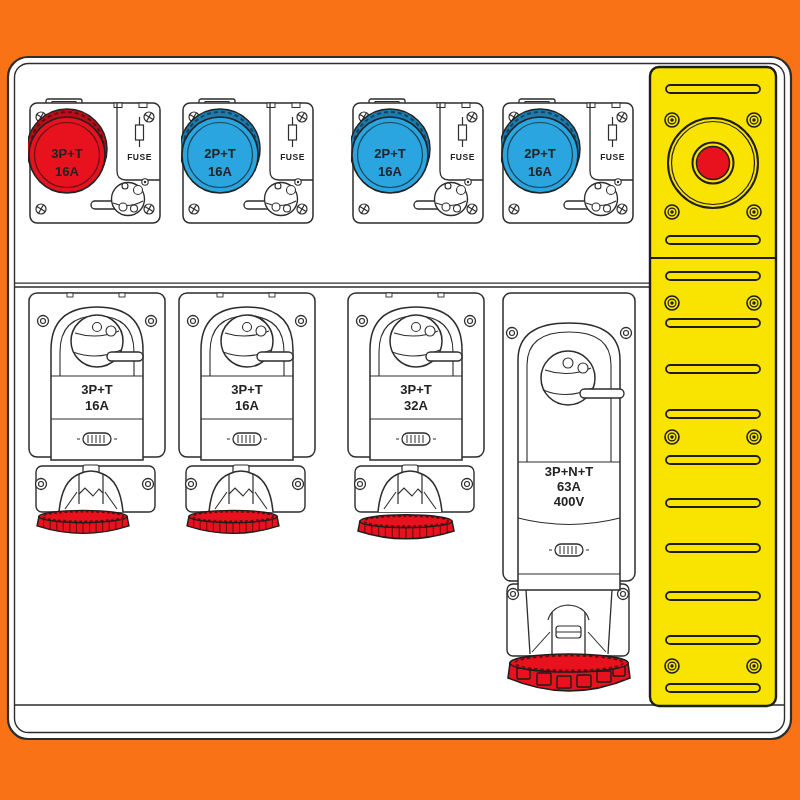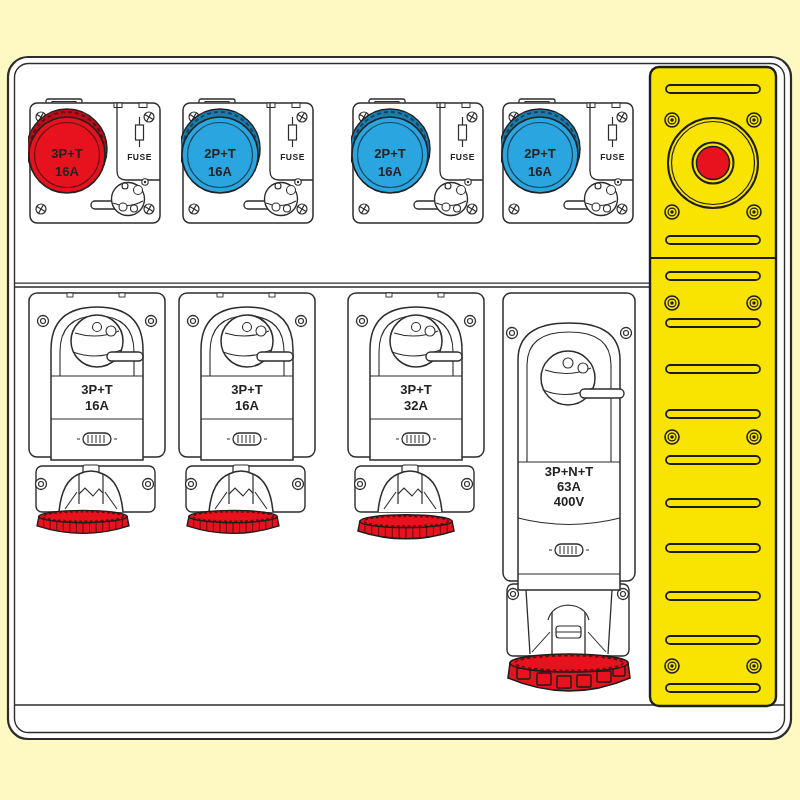--- a/index.html
+++ b/index.html
@@ -1,16 +1,16 @@
 <!DOCTYPE html>
 <html style="--color-socket-red: #e8121f; --color-socket-red-dark: #bb0e18; --color-socket-blue: #2aa5df; --color-socket-blue-dark: #1c7cb0; --color-panel-yellow: #f9e300; --color-estop-red: #e8121f; --color-outline: #2d2d2d;"><head>
 <meta charset="utf-8">
 <style>
   html,body{margin:0;padding:0;background:#fff;}
-  .stage{position:relative;width:800px;height:800px;background:#fef9c3;overflow:hidden;
+  .stage{position:relative;width:800px;height:800px;background:#f97316;overflow:hidden;
          font-family:"Liberation Sans",sans-serif;}
   .stage svg{position:absolute;overflow:visible;}
   
   .sock-red {--sock:var(--color-socket-red);  --sock-dark:var(--color-socket-red-dark);}
   .sock-blue{--sock:var(--color-socket-blue); --sock-dark:var(--color-socket-blue-dark);}
   .f-sock {fill:var(--sock,#e8121f);}
   .f-sockd{fill:var(--sock-dark,#b80e18);}
   .f-cap  {fill:var(--color-socket-red,#e8121f);}
   .f-yel  {fill:var(--color-panel-yellow,#f9e300);}
   .lbl {font:600 13px "Liberation Sans",sans-serif; fill:#222; text-anchor:middle;}

